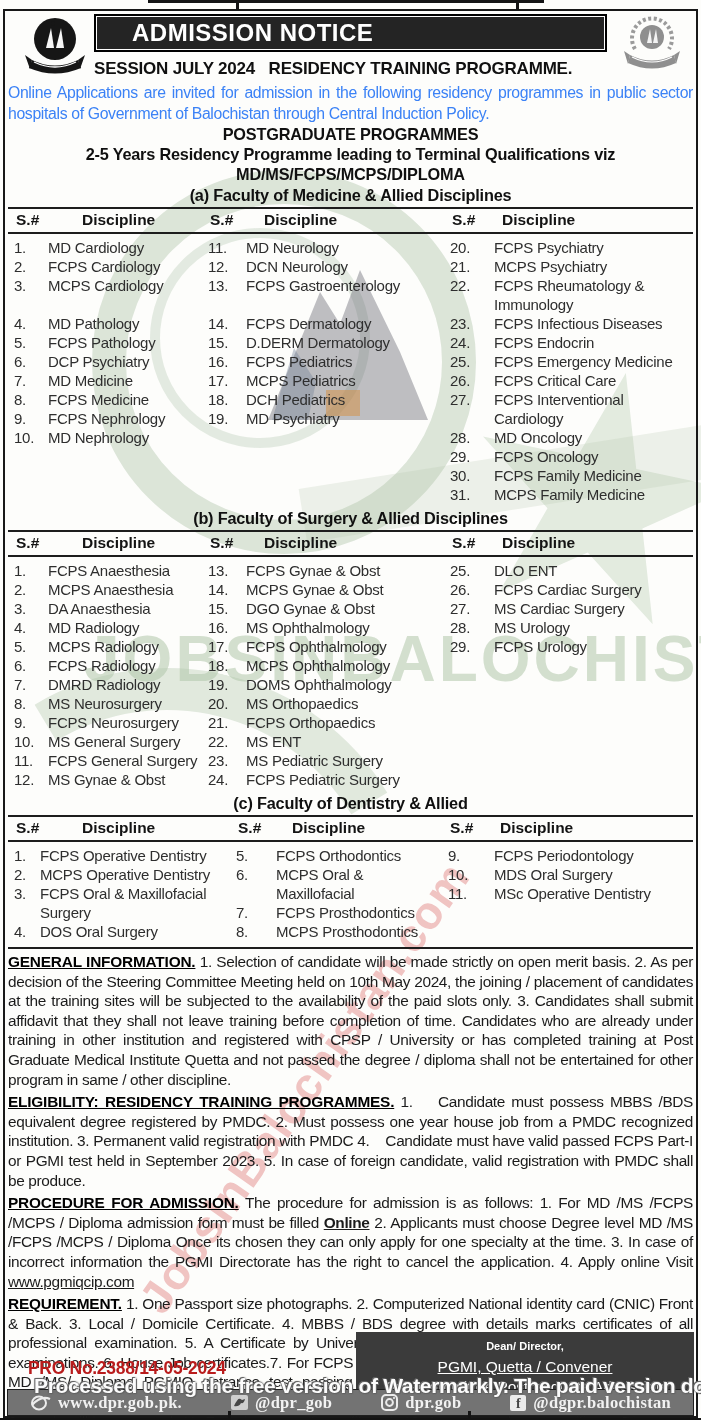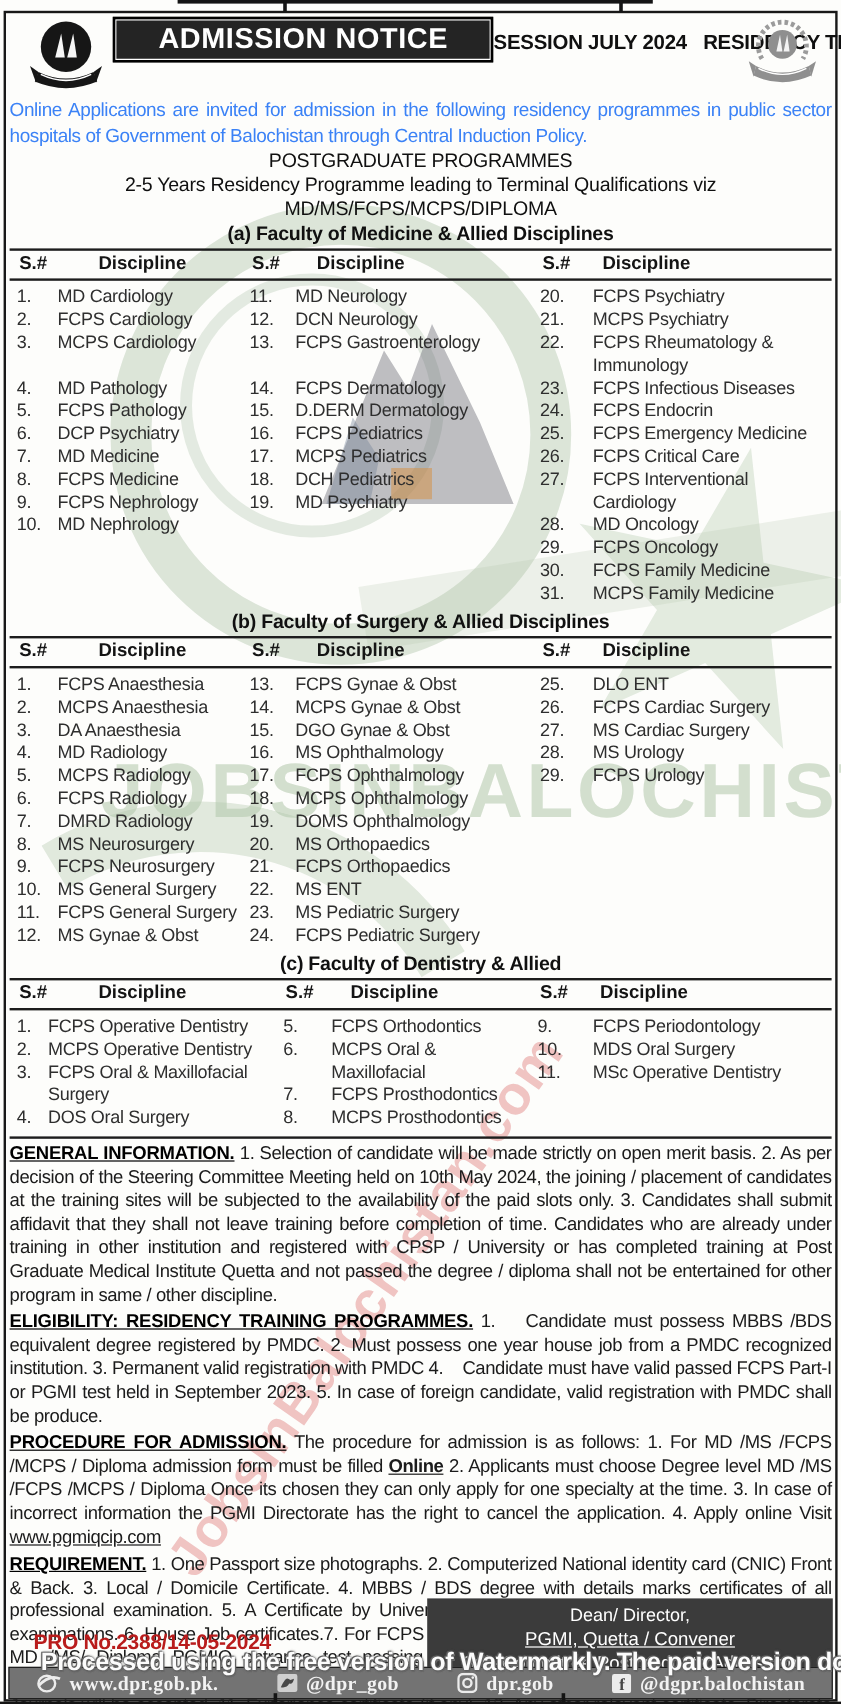--- a/index.html
+++ b/index.html
@@ -31,27 +31,27 @@
   .wm-text-d{position:absolute;left:128px;top:1292px;transform:rotate(-55deg);transform-origin:0 0;font-size:46px;font-weight:700;color:rgba(213,85,85,.34);white-space:nowrap;letter-spacing:1px;}
   .wm-mtn{position:absolute;left:268px;top:262px;}
 
   
   .content{position:absolute;left:6px;top:11px;right:6px;bottom:5px;z-index:2;padding:0 2px;}
 
   .hdr{position:relative;height:66px;margin-top:2px;}
   .logo{position:absolute;top:2px;}
   .logo.left{left:16px;}
   .logo.right{right:10px;}
-  .hdr-center{margin:0 86px;display:flex;flex-direction:row;align-items:center;}
+  .hdr-center{margin:0 86px;display:flex;flex-direction:column;}
   .title-box{background:#242424;color:#fff;font-weight:700;font-size:24px;letter-spacing:.5px;
     padding:3px 36px;border:2px solid #000;box-shadow:0 0 0 1px #fff inset;margin-top:1px;white-space:nowrap;}
   .session{font-weight:700;font-size:17px;color:#101010;margin-top:7px;white-space:nowrap;letter-spacing:-.2px;}
 
   .intro{font-size:15.8px;line-height:21px;text-align:justify;color:#3b82f6;letter-spacing:-.35px;margin-top:3px;}
-  .cline{text-align:center;font-weight:400;color:#101010;font-size:16.3px;line-height:20px;letter-spacing:-.2px;}
+  .cline{text-align:center;font-weight:700;color:#101010;font-size:16.3px;line-height:20px;letter-spacing:-.2px;}
   .caption{text-align:center;font-weight:700;color:#101010;font-size:16.3px;line-height:20px;letter-spacing:-.2px;margin-top:1px;}
 
   .tbl-head{display:grid;grid-template-columns:194px 242px auto;
     border-top:2.5px solid #1d1d1d;border-bottom:2.5px solid #1d1d1d;padding:2px 0 3px;margin-top:2px;}
   .tbl-head .cell{display:flex;font-weight:700;font-size:15.5px;color:#141414;}
   .hn{width:42px;padding-left:8px;flex:none;}
   .cell.k0 .hd{margin-left:24px;} .cell.k1 .hd{margin-left:12px;} .cell.k2 .hd{margin-left:8px;}
 
   .tbl-body{display:grid;grid-template-columns:194px 242px auto;padding:4px 0 3px;}
   .tC .tbl-bodyc{display:grid;grid-template-columns:222px 212px auto;padding:4px 0 3px;}
@@ -70,21 +70,21 @@
 
   .sec{margin-top:3px;text-align:justify;font-size:15.4px;line-height:19.6px;color:#1b1b1b;letter-spacing:-.35px;}
   .sec .h{font-weight:700;text-decoration:underline;color:#000;letter-spacing:-.2px;}
   .bold-u{font-weight:700;text-decoration:underline;}
   .plink{text-decoration:underline;}
 
   
   .pro{position:absolute;left:28px;top:1358px;font-size:17.5px;font-weight:800;color:#b91c1c;letter-spacing:-.3px;z-index:3;}
   .dean{position:absolute;left:356px;right:7px;top:1332px;height:76px;background:#3b3b3b;color:#fff;
     text-align:center;z-index:3;padding-top:4px;}
-  .dean .l1{font-weight:400;font-size:15px;line-height:21px;text-align:center;}
+  .dean .l1{font-weight:700;font-size:11px;line-height:21px;text-align:center;}
   .dean .l2{font-size:15.5px;line-height:20px;text-decoration:underline;}
   .dean .l3{font-size:15.5px;line-height:20px;}
   .social{position:absolute;left:7px;right:7px;bottom:4px;height:25px;background:#737373;border:1px solid #1e1e1e;
     display:flex;align-items:center;justify-content:space-between;padding:0 22px;z-index:4;}
   .soc-item{display:flex;align-items:center;gap:7px;color:#f2f2f2;font-family:"Liberation Serif",serif;
     font-weight:700;font-size:16.5px;letter-spacing:.3px;white-space:nowrap;}
   .wmly{position:absolute;left:34px;bottom:22px;z-index:5;color:#fcfcfc;font-weight:700;font-size:21px;
     white-space:nowrap;letter-spacing:-.35px;
     text-shadow:0 0 2px #5a5a5a,0 0 2px #5a5a5a,1px 1px 0 #6a6a6a,-1px -1px 0 #6a6a6a;}
 </style>

